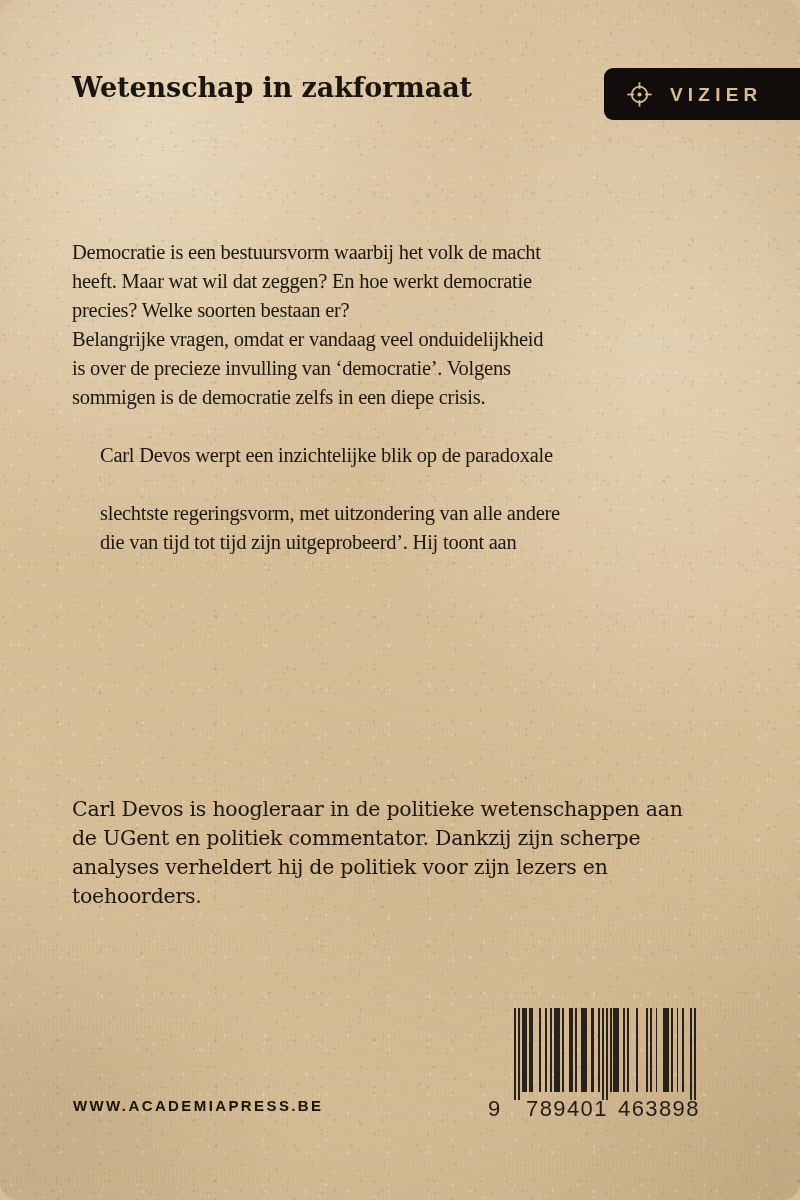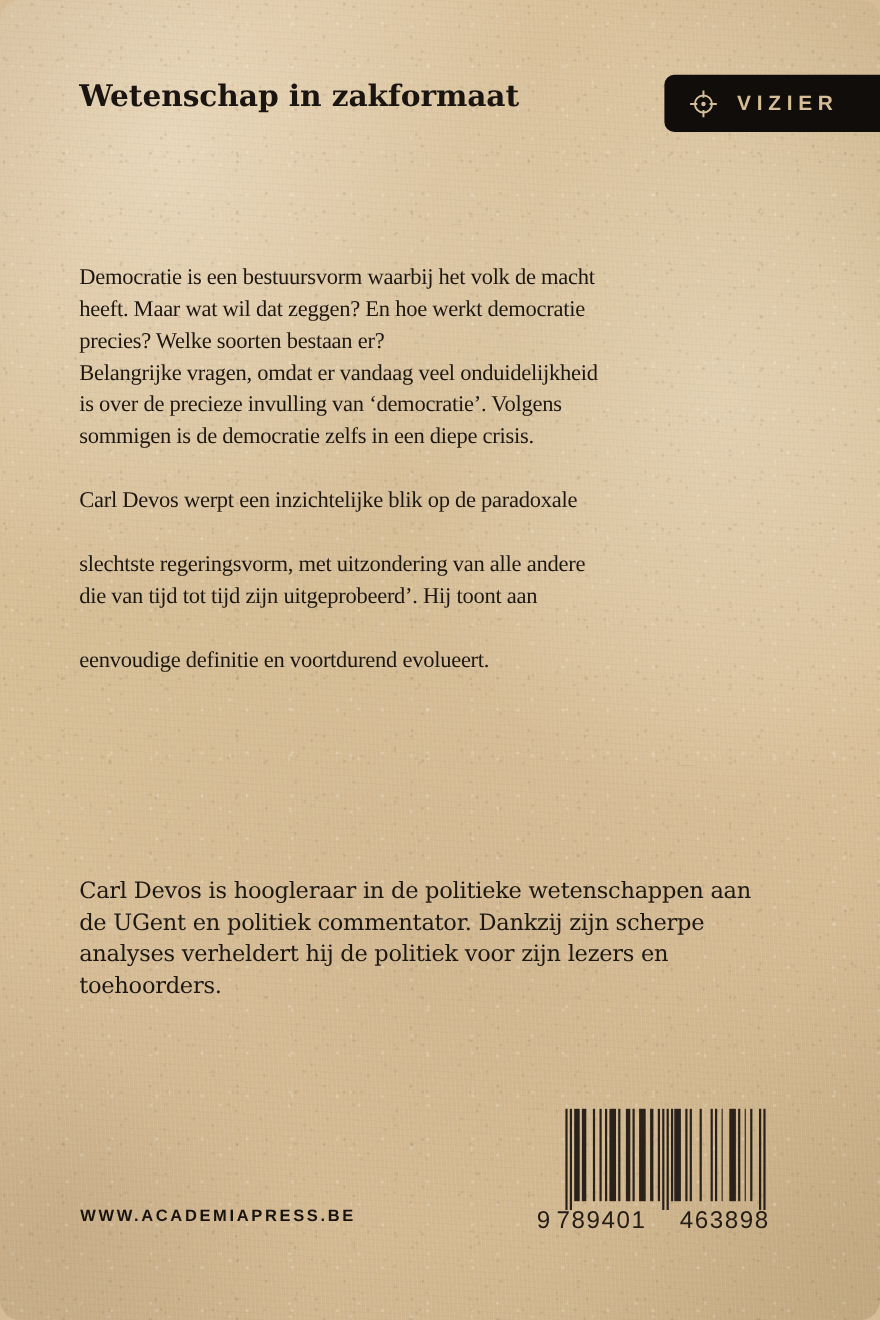--- a/index.html
+++ b/index.html
@@ -141,20 +141,21 @@
   .blurb p {
     margin: 0;
     font-family: Liberation Serif, serif;
     font-size: 20.5px;
     line-height: 29px;
     color: #1d1712;
     letter-spacing: -0.25px;
   }
   .blurb p.gap {
     margin-top: 29px;
+    margin-left: 28px;
   }
 
   
   .bio {
     position: absolute;
     left: 72px;
     top: 795px;
     width: 625px;
     margin: 0;
     font-family: "DejaVu Serif", "Liberation Serif", serif;
@@ -206,21 +207,21 @@
     width: 224px;
     height: 28px;
     font-family: "Liberation Sans", sans-serif;
     font-size: 22px;
     color: #241c16;
     letter-spacing: 1.4px;
     white-space: nowrap;
   }
   .barcode-digits span { position: absolute; top: 0; }
   .bd-lead  { left: 2px; }
-  .bd-left  { left: 20px; text-align: center; }
+  .bd-left  { left: 40px; text-align: center; }
   .bd-right { left: 132px; }
 </style>
 </head>
 <body>
 
 <div class="cover">
   <div class="grain"></div>
   <div class="grain2"></div>
   <div class="fibres"></div>
   <div class="vignette"></div>
@@ -249,21 +250,20 @@
         <span>Belangrijke vragen, omdat er vandaag veel onduidelijkheid</span><br>
         <span>is over de precieze invulling van ‘democratie’. Volgens</span><br>
         <span>sommigen is de democratie zelfs in een diepe crisis.</span>
       </p>
       <p class="gap">
         <span>Carl Devos werpt een inzichtelijke blik op de paradoxale</span><br>
         <br>
         <span>slechtste regeringsvorm, met uitzondering van alle andere</span><br>
         <span>die van tijd tot tijd zijn uitgeprobeerd’. Hij toont aan</span><br>
         <br>
-        <span>eenvoudige definitie en voortdurend evolueert.</span>
       </p>
     </div>
 
     <p class="bio"><b>Carl Devos</b><span> is hoogleraar in de politieke wetenschappen aan de UGent en politiek commentator. Dankzij zijn scherpe analyses verheldert hij de politiek voor zijn lezers en toehoorders.</span></p>
 
     <div class="website">WWW.ACADEMIAPRESS.BE</div>
 
     <div class="barcode">
       <div class="barcode-bars" id="barcode-bars">
           <i class="guard" style="width: 1.92px;"></i>

